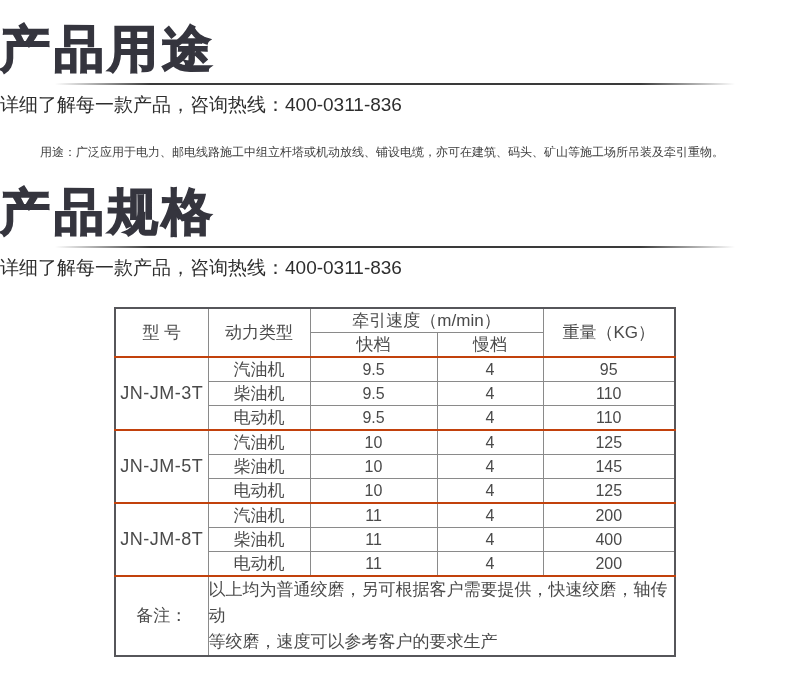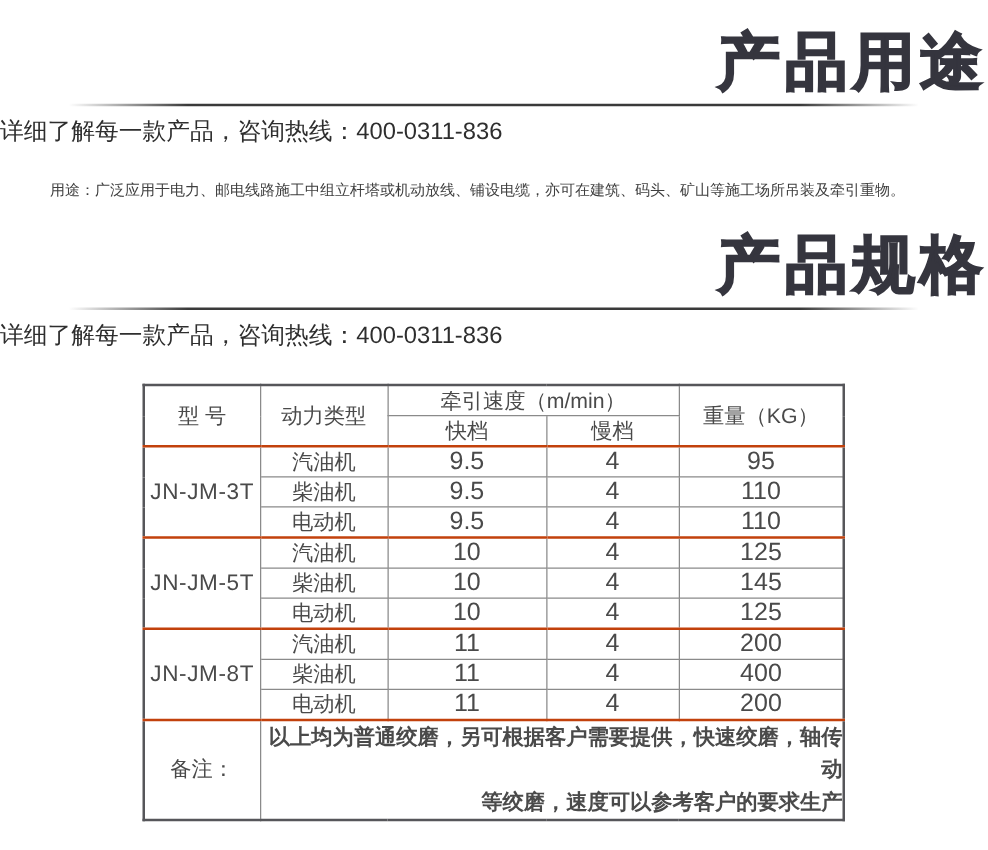--- a/index.html
+++ b/index.html
@@ -7,21 +7,21 @@
   .page {
     position:relative;
     width:790px; height:680px;
     margin:0 auto;
     background:#ffffff;
     overflow:hidden;
     font-family:"Liberation Sans","DejaVu Sans",sans-serif;
   }
   .sec { padding-top:22px; }
   .sec-title {
-    text-align:right;
+    text-align:left;
     font-size:50px;
     line-height:54px;
     font-weight:900;
     letter-spacing:4px;
     color:#35353e;
     -webkit-text-stroke:1.5px #35353e;
   }
   .divider {
     height:2px;
     width:680px;
@@ -56,25 +56,25 @@
     border:1px solid #8a8a8a;
     text-align:center;
     vertical-align:middle;
     color:#4a4a4a;
     font-weight:normal;
     padding:0;
   }
   table.spec th { height:21px; font-size:17px; }
   table.spec td { height:21px; }
   .cn  { font-size:17px; }
-  .num { font-size:20px; }
+  .num { font-size:16px; }
   .model { font-size:18px; letter-spacing:0.5px; }
   tr.thick-top td, tr.thick-top th { border-top:2px solid #c2410c; }
   tr.remark-row td { height:54px; font-size:17px; line-height:26px; }
-  .remark-line { text-align:right;font-weight:bold; }
+  .remark-line { text-align:left; }
 </style>
 </head>
 <body>
 
 <div class="page">
 
   <div class="sec">
     <div class="sec-title">产品用途</div>
     <div class="divider"></div>
     <div class="subtitle">详细了解每一款产品，咨询热线：400-0311-836</div>

